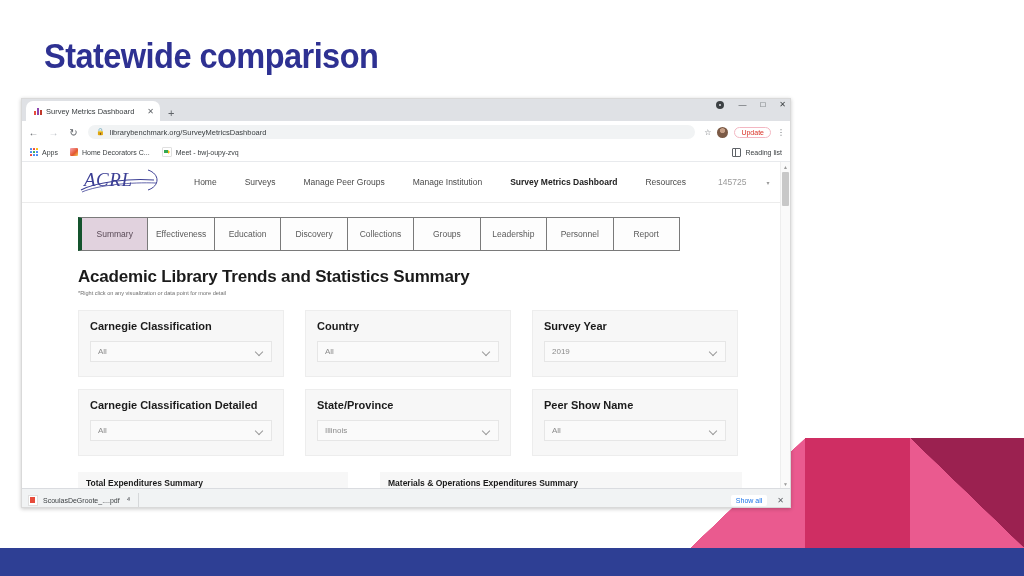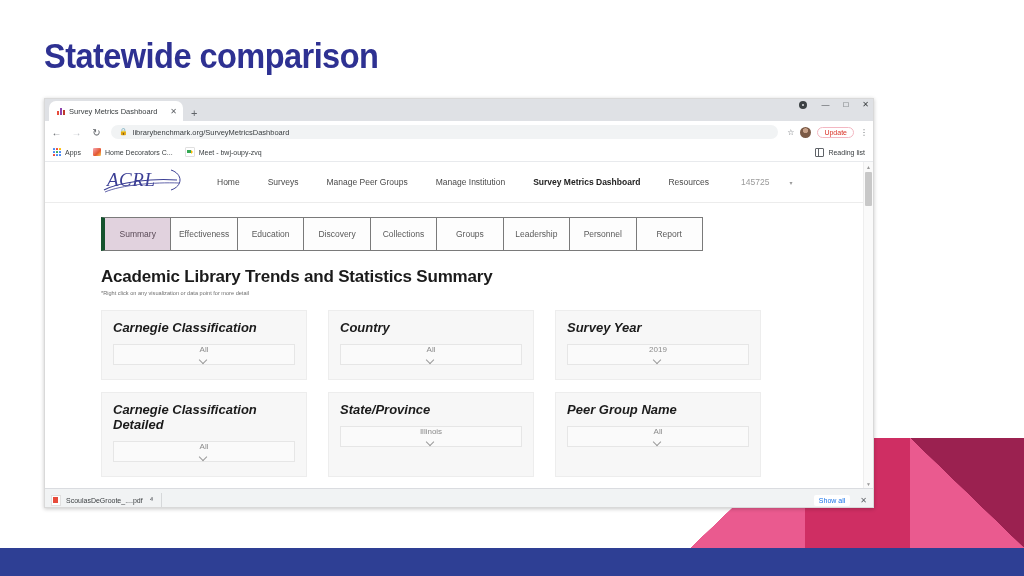--- a/index.html
+++ b/index.html
@@ -26,21 +26,21 @@
     position:absolute;left:44px;top:36px;
     font-size:35px;font-weight:bold;color:#2e3192;
     letter-spacing:-0.6px;
     font-family:"Liberation Sans", sans-serif;
     transform:scaleX(0.93);transform-origin:left center;
     white-space:nowrap;
   }
 
   
   #browser{
-    position:absolute;left:44px;top:98px;width:830px;height:410px;
+    position:absolute;left:21px;top:98px;width:770px;height:410px;
     background:#ffffff;
     box-shadow:0 1px 4px rgba(0,0,0,.22);
     overflow:hidden;
     border:1px solid #d9d9d9;
     box-sizing:border-box;
   }
   
   .tabstrip{height:22px;background:#dfe1e5;position:relative;display:flex;align-items:flex-end;}
   .tab{
     height:20px;background:#fff;border-radius:7px 7px 0 0;
@@ -130,25 +130,25 @@
   .mtab:first-child{border-left:4px solid #14532d;background:#e1d2de;color:#5a4a57;}
 
   
   .pghead{margin:16px 0 0 56px;font-size:17px;font-weight:bold;color:#1b1b1b;letter-spacing:-0.2px;}
   .pgsub{margin:3px 0 0 56px;font-size:5.6px;color:#6f6f6f;}
 
   
   .filters{margin:14px 0 0 56px;display:flex;flex-direction:column;gap:12px;width:660px;}
   .frow{display:flex;gap:21px;}
   .fcard{flex:1;background:#f7f7f7;border:1px solid #ededed;padding:9px 11px 14px 11px;box-sizing:border-box;}
-  .flabel{font-size:13px;font-weight:bold;color:#1b1b1b;margin-bottom:9px;font-style:italic;}
+  .flabel{font-size:11px;font-weight:bold;color:#1b1b1b;margin-bottom:9px;}
   .fselect{
     height:19px;background:#fafafa;border:1px solid #e6e6e6;
     display:flex;align-items:center;justify-content:space-between;
-    padding:0 7px;font-size:8px;color:#8b8b8b;flex-direction:column;
+    padding:0 7px;font-size:8px;color:#8b8b8b;
   }
   .chev{width:8px;height:8px;position:relative;}
   .chev::after{content:"";position:absolute;left:0;top:1px;width:5px;height:5px;
      border-right:1px solid #9a9a9a;border-bottom:1px solid #9a9a9a;transform:rotate(45deg);}
 
   
   .sections{margin:16px 0 0 56px;display:flex;gap:32px;width:664px;}
   .sectitle{font-size:8.5px;font-weight:bold;color:#1b1b1b;}
   .sec1{width:270px;background:#f7f7f7;padding:6px 0 6px 8px;box-sizing:border-box;}
   .sec2{flex:1;background:#f7f7f7;padding:6px 0 6px 8px;box-sizing:border-box;}
@@ -319,29 +319,37 @@
             </div>
           </div>
           <div class="fcard">
             <div class="flabel">State/Province</div>
             <div class="fselect">
               <span>Illinois</span>
               <span class="chev"></span>
             </div>
           </div>
           <div class="fcard">
-            <div class="flabel">Peer Group Name</div>
+            <div class="flabel">Peer Show Name</div>
             <div class="fselect">
               <span>All</span>
               <span class="chev"></span>
             </div>
           </div>
         </div>
       </div>
 
+      <div class="sections">
+        <div class="sec1">
+          <div class="sectitle">Total Expenditures Summary</div>
+        </div>
+        <div class="sec2">
+          <div class="sectitle">Materials &amp; Operations Expenditures Summary</div>
+        </div>
+      </div>
 
     </div>
 
     <div class="scrollbar">
       <div class="sb-arrow">▲</div>
       <div class="sb-thumb"></div>
       <div class="sb-arrow bot">▼</div>
     </div>
   </div>
 

